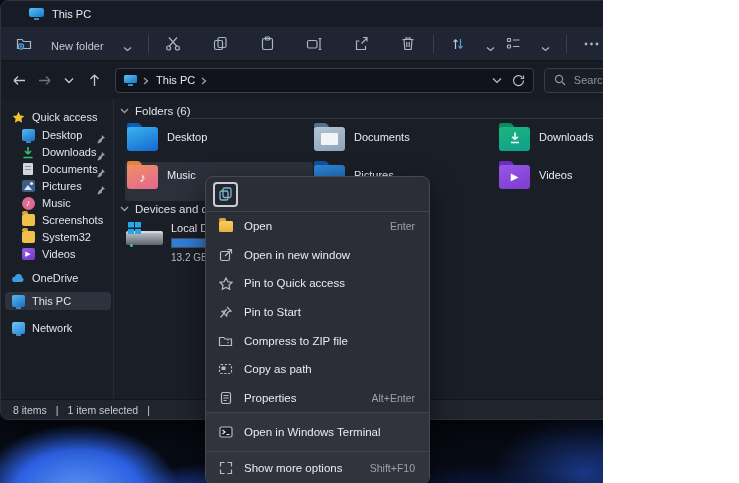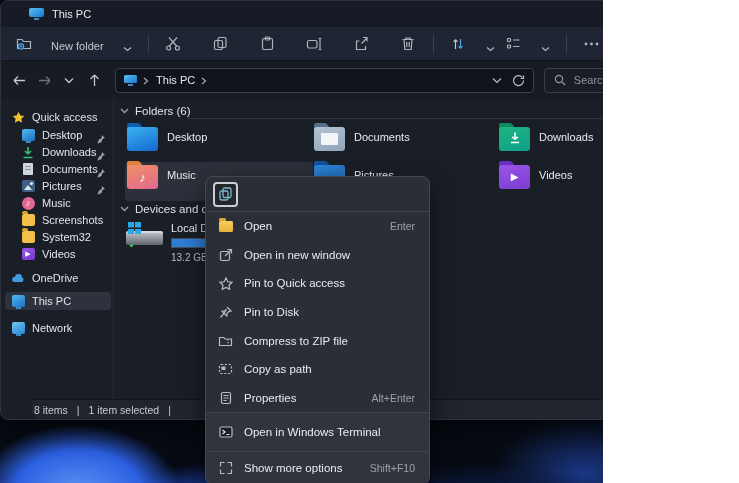--- a/index.html
+++ b/index.html
@@ -125,22 +125,22 @@
       linear-gradient(#29a8e8,#29a8e8) 0 6.5px/6px 5.5px no-repeat,
       linear-gradient(#29a8e8,#29a8e8) 7px 6.5px/6px 5.5px no-repeat; }
   .drive-ico .led { position:absolute; left:4px; bottom:3px; width:3px; height:3px; border-radius:50%; background:#35d06a; }
   .drive-meta { margin-left:8px; }
   .drive-name { font-size:11px; color:#e8eaee; }
   .cap-track { width:118px; height:10px; background:#343941; border:1px solid #4a505a; margin-top:4px; }
   .cap-fill { height:100%; width:66%; background:#2f7fd6; }
   .drive-free { font-size:10px; color:#b9bec8; margin-top:4px; }
 
   .statusbar { position:absolute; left:0; right:0; bottom:0; height:20px; background:#20242c;
-    border-top:1px solid #12151d; display:flex; align-items:center; padding:0 2px;
-    font-size:10.5px; color:#c6cad2; gap:9px; border-radius:0 0 8px 8px;margin-left:31px; }
+    border-top:1px solid #12151d; display:flex; align-items:center; padding:0 12px;
+    font-size:10.5px; color:#c6cad2; gap:9px; border-radius:0 0 8px 8px; }
   .sb-view { margin-left:auto; display:flex; gap:5px; }
   .vbtn { width:16px; height:14px; display:flex; align-items:center; justify-content:center; border-radius:2px; }
   .vbtn svg { stroke:#c6cad2; stroke-width:1.2; fill:none; }
   .vbtn.active { background:#2e333d; outline:1px solid #8a909b; }
 
   
   .cmenu { position:absolute; left:205px; top:176px; width:225px; height:309px; z-index:20;
     background:#2b2e36; border:1px solid #45484f; border-radius:8px;
     box-shadow:0 10px 26px rgba(0,0,0,.55); overflow:hidden; }
   .cm-iconbar { height:34px; display:flex; align-items:center; padding-left:7px; }
@@ -574,21 +574,21 @@
           </svg>
         </span>
       <span class="cl">Pin to Quick access</span>
     </div>
     <div class="cm-item">
       <span class="ci">
           <svg width="13" height="13">
             <path d="M8 1l4 4-2.2.5L8.2 7.1 7.7 10 5 7.3 1.5 11.5M5 7.3L3 5.3l2.9-.5L7.5 3.2z"></path>
           </svg>
         </span>
-      <span class="cl">Pin to Disk</span>
+      <span class="cl">Pin to Start</span>
     </div>
     <div class="cm-item">
       <span class="ci">
           <svg width="15" height="13">
             <path d="M1.5 3.5v8h12v-6.5H7L5.8 3.5z"></path>
             <path d="M10 5.5v1.2M10 8v1.2" stroke-dasharray="1.4 1.2"></path>
           </svg>
         </span>
       <span class="cl">Compress to ZIP file</span>
     </div>

